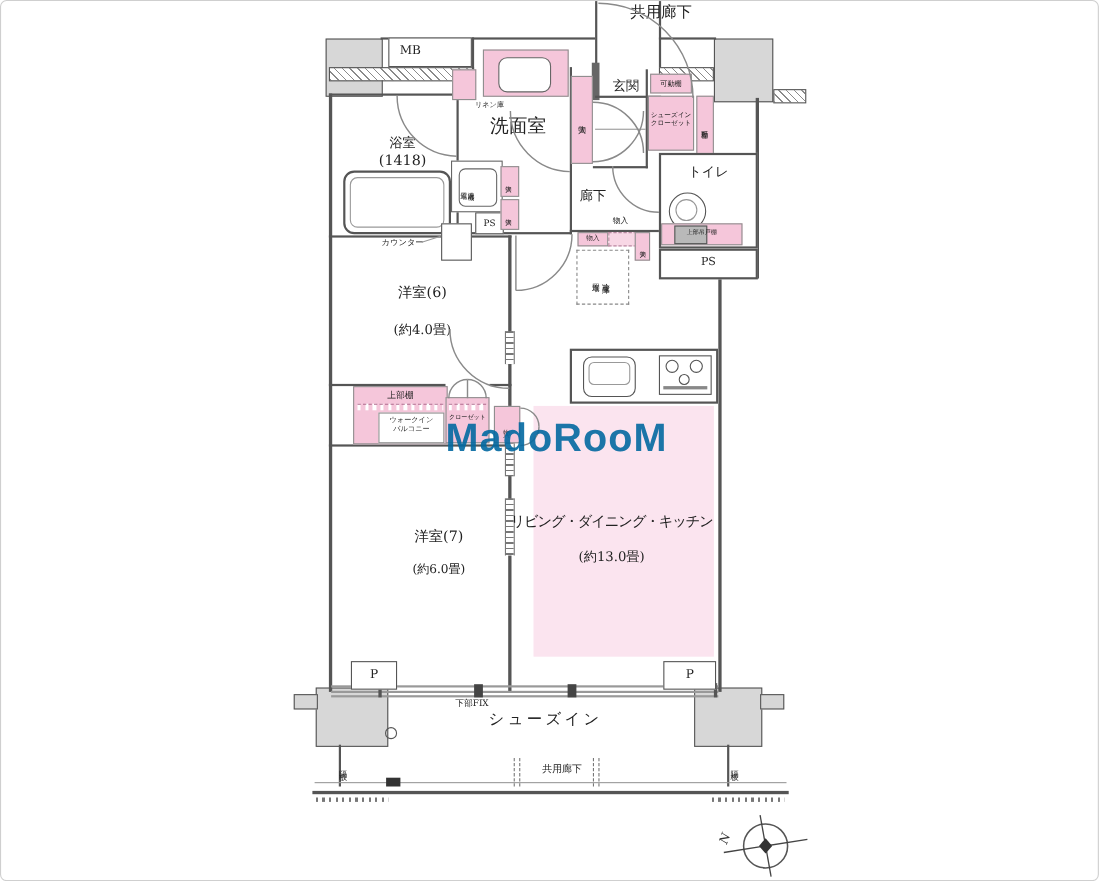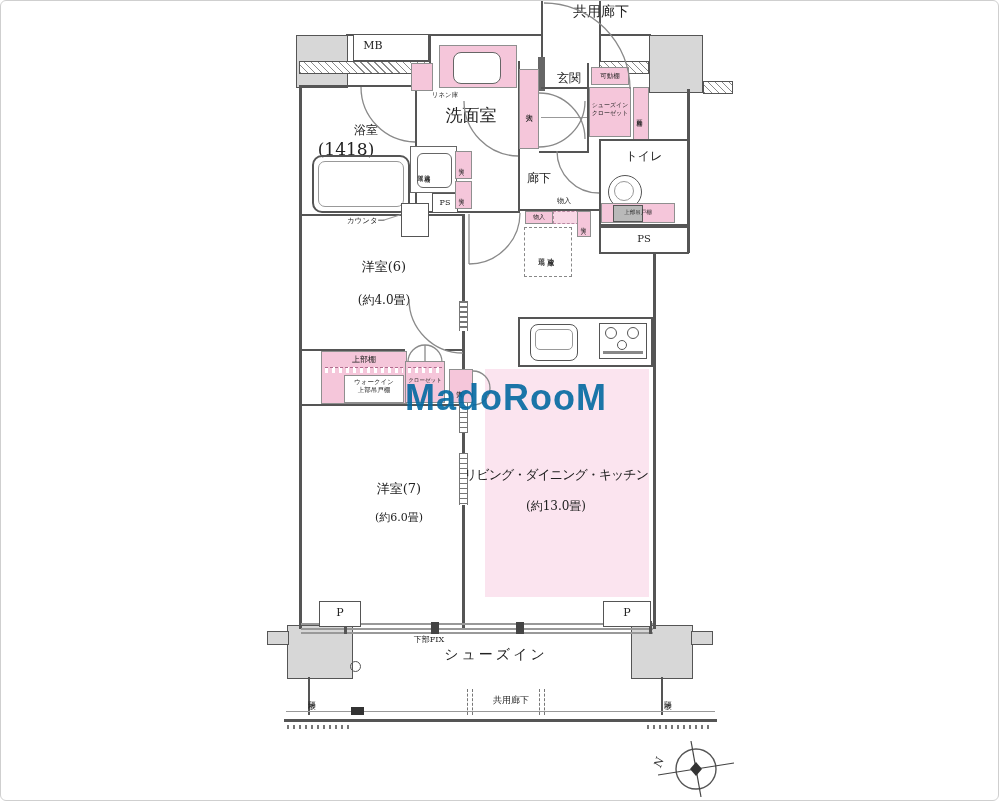--- a/index.html
+++ b/index.html
@@ -91,21 +91,21 @@
   <div class="abs" style="left:538px;top:688px;width:4px;height:26px;border-left:1px dashed #777;border-right:1px dashed #777"></div>
 
   <div class="box" style="left:352px;top:33px;width:76px;height:27px"></div>
   <div class="lbl" style="left:334px;top:38px;width:76px;font-size:11px">MB</div>
   <div class="box" style="left:318px;top:600px;width:42px;height:26px"></div>
   <div class="lbl" style="left:318px;top:605px;width:42px;font-size:11px">P</div>
   <div class="box" style="left:602px;top:600px;width:48px;height:26px"></div>
   <div class="lbl" style="left:602px;top:605px;width:48px;font-size:11px">P</div>
 
   <div class="lbl" style="left:320px;top:122px;width:90px;font-size:12px">浴室</div>
-  <div class="lbl" style="left:300px;top:138px;width:90px;font-size:17px">(1418)</div>
+  <div class="lbl" style="left:320px;top:138px;width:90px;font-size:13px">(1418)</div>
   <div class="abs" style="left:311px;top:154px;width:94px;height:54px;border:2px solid #555;border-radius:10px">
     <div class="abs" style="left:4px;top:4px;right:4px;bottom:4px;border:1px solid #999;border-radius:7px"></div>
   </div>
 
   <div class="lbl" style="left:430px;top:104px;width:80px;font-size:17px">洗面室</div>
   <div class="pink" style="left:438px;top:44px;width:78px;height:43px"></div>
   <div class="abs" style="left:452px;top:51px;width:46px;height:30px;background:#fff;border:1px solid #666;border-radius:8px"></div>
   <div class="pink" style="left:410px;top:62px;width:22px;height:28px"></div>
   <div class="lbl" style="left:424px;top:90px;width:40px;font-size:6.5px">リネン庫</div>
 
@@ -160,21 +160,21 @@
   <div class="lbl" style="left:598px;top:232px;width:90px;font-size:10px">PS</div>
 
   <div class="lbl" style="left:330px;top:258px;width:106px;font-size:13px">洋室(6)</div>
   <div class="lbl" style="left:330px;top:292px;width:106px;font-size:12px">(約4.0畳)</div>
 
   <div class="pink" style="left:320px;top:350px;width:86px;height:53px"></div>
   <div class="lbl" style="left:320px;top:354px;width:86px;font-size:8px">上部棚</div>
   <div class="dash-strip" style="left:324px;top:366px;width:78px"></div>
   <div class="abs" style="left:343px;top:374px;width:60px;height:28px;background:#fff;border:1px solid #8f8f8f;box-sizing:border-box"></div>
   <div class="lbl" style="left:341px;top:377px;width:64px;font-size:6.5px">ウォークイン
-上部吊戸棚</div>
+バルコニー</div>
   <div class="pink" style="left:404px;top:360px;width:40px;height:42px"></div>
   <div class="dash-strip" style="left:407px;top:366px;width:34px"></div>
   <div class="lbl" style="left:402px;top:376px;width:44px;font-size:5.5px">クローゼット</div>
   <div class="pink" style="left:448px;top:368px;width:24px;height:34px"></div>
   <div class="lbl vtext" style="left:455px;top:372px;height:28px;font-size:6px">物入</div>
 
   <div class="lbl" style="left:340px;top:480px;width:116px;font-size:13px">洋室(7)</div>
   <div class="lbl" style="left:340px;top:510px;width:116px;font-size:11px">(約6.0畳)</div>
 
   <div class="abs" style="left:484px;top:368px;width:164px;height:228px;background:#fbe4ef"></div>

